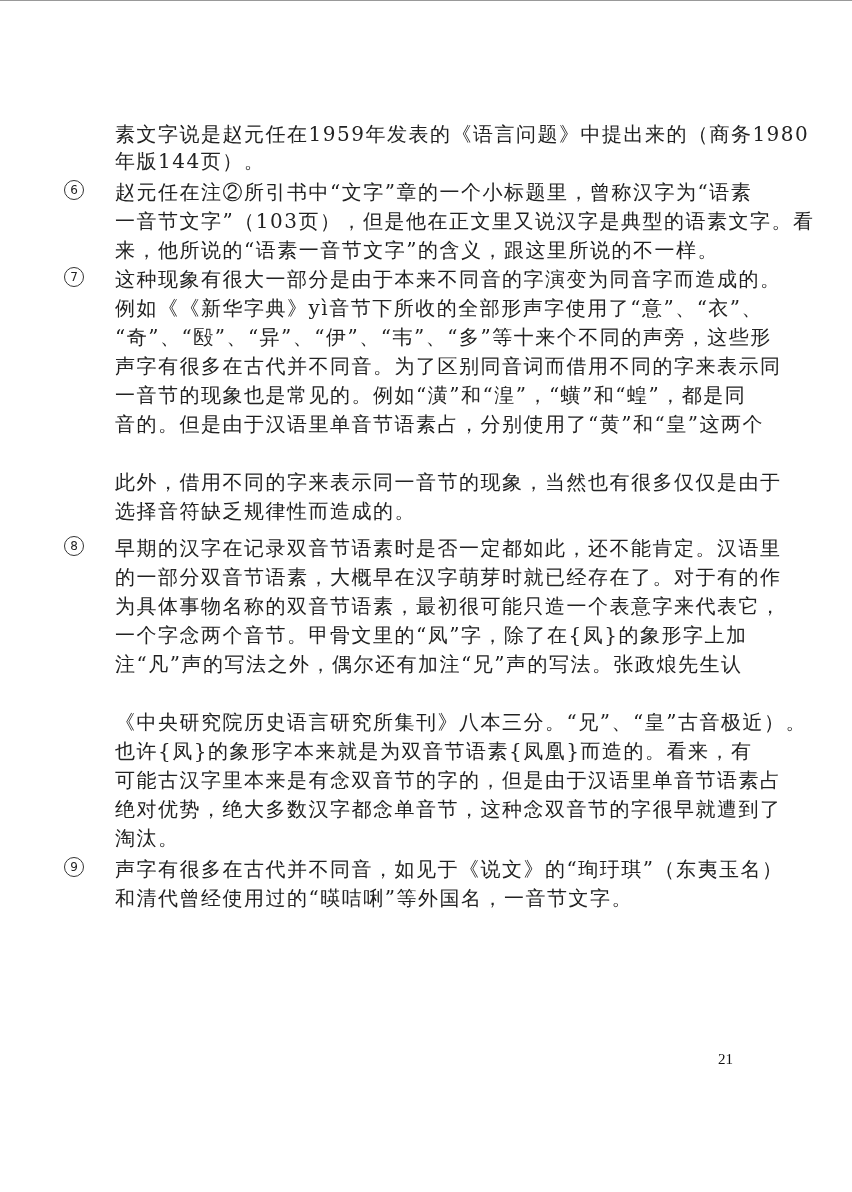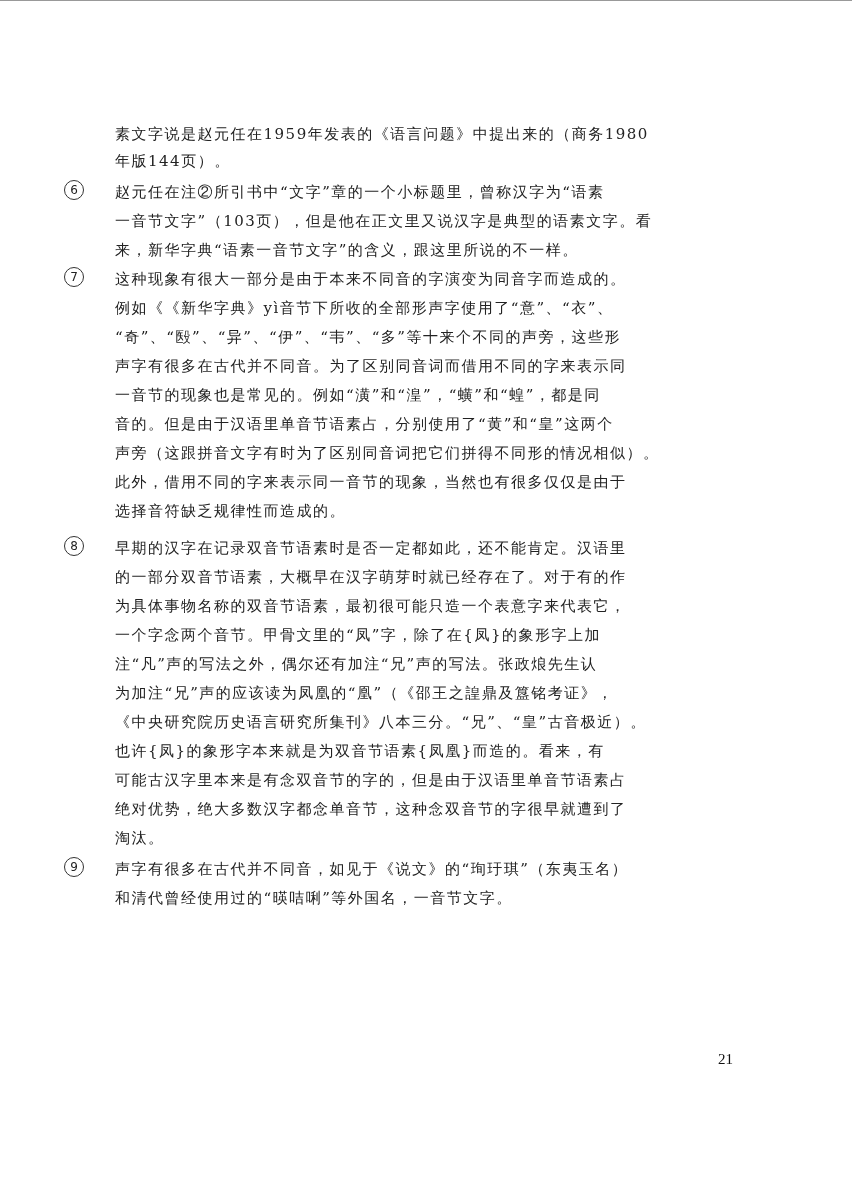--- a/index.html
+++ b/index.html
@@ -3,21 +3,21 @@
   <meta charset="utf-8">
   <style>
     html, body { margin: 0; padding: 0; background: #ffffff; }
     body {
       width: 852px; height: 1192px; position: relative; overflow: hidden;
       font-family: "DejaVu Serif", serif; color: #1a1a1a;
     }
     .top-rule { position: absolute; left: 0; top: 0; width: 852px; height: 1px; background: #999; }
     .page { position: absolute; left: 0; top: 0; width: 852px; height: 1192px; }
     .line {
-      position: absolute; left: 115px; font-size: 15px; letter-spacing: 1.5px;
+      position: absolute; left: 115px; font-size: 20px; letter-spacing: 1.5px;
       white-space: nowrap; line-height: 22px; color: #222;
     }
     .marker {
       position: absolute; left: 64px; width: 18px; height: 18px; border: 1.3px solid #333;
       border-radius: 50%; font-size: 12px; line-height: 18px; text-align: center; color: #222;
       font-family: "DejaVu Sans", sans-serif;
     }
     .page-number {
       position: absolute; left: 718px; top: 1051px; font-size: 15px; font-weight: normal;
       font-family: "Liberation Serif", serif; color: #111;
@@ -29,40 +29,38 @@
 <div class="top-rule"></div>
 
 <div class="page">
 
   <div class="line" style="top:123px">素文字说是赵元任在1959年发表的《语言问题》中提出来的（商务1980</div>
   <div class="line" style="top:150px">年版144页）。</div>
 
   <div class="marker" style="top:180px">6</div>
   <div class="line" style="top:181px">赵元任在注②所引书中“文字”章的一个小标题里，曾称汉字为“语素</div>
   <div class="line" style="top:210px">一音节文字”（103页），但是他在正文里又说汉字是典型的语素文字。看</div>
-  <div class="line" style="top:239px">来，新华字典“语素一音节文字”的含义，跟这里所说的不一样。</div>
+  <div class="line" style="top:239px">来，他所说的“语素一音节文字”的含义，跟这里所说的不一样。</div>
 
   <div class="marker" style="top:267px">7</div>
   <div class="line" style="top:268px">这种现象有很大一部分是由于本来不同音的字演变为同音字而造成的。</div>
   <div class="line" style="top:297px">例如《《新华字典》yì音节下所收的全部形声字使用了“意”、“衣”、</div>
   <div class="line" style="top:326px">“奇”、“殹”、“异”、“伊”、“韦”、“多”等十来个不同的声旁，这些形</div>
   <div class="line" style="top:384px">一音节的现象也是常见的。例如“潢”和“湟”，“蟥”和“蝗”，都是同</div>
   <div class="line" style="top:355px">声字有很多在古代并不同音。为了区别同音词而借用不同的字来表示同</div>
   <div class="line" style="top:413px">音的。但是由于汉语里单音节语素占，分别使用了“黄”和“皇”这两个</div>
-  <div class="line" style="top:442px">声旁（这跟拼音文字有时为了区别同音词把它们拼得不同形的情况相似）。</div>
   <div class="line" style="top:471px">此外，借用不同的字来表示同一音节的现象，当然也有很多仅仅是由于</div>
   <div class="line" style="top:500px">选择音符缺乏规律性而造成的。</div>
 
   <div class="marker" style="top:536px">8</div>
   <div class="line" style="top:537px">早期的汉字在记录双音节语素时是否一定都如此，还不能肯定。汉语里</div>
   <div class="line" style="top:566px">的一部分双音节语素，大概早在汉字萌芽时就已经存在了。对于有的作</div>
   <div class="line" style="top:595px">为具体事物名称的双音节语素，最初很可能只造一个表意字来代表它，</div>
   <div class="line" style="top:624px">一个字念两个音节。甲骨文里的“凤”字，除了在{凤}的象形字上加</div>
   <div class="line" style="top:653px">注“凡”声的写法之外，偶尔还有加注“兄”声的写法。张政烺先生认</div>
-  <div class="line" style="top:682px">为加注“兄”声的应该读为凤凰的“凰”（《邵王之諻鼎及簋铭考证》，</div>
   <div class="line" style="top:711px">《中央研究院历史语言研究所集刊》八本三分。“兄”、“皇”古音极近）。</div>
   <div class="line" style="top:740px">也许{凤}的象形字本来就是为双音节语素{凤凰}而造的。看来，有</div>
   <div class="line" style="top:769px">可能古汉字里本来是有念双音节的字的，但是由于汉语里单音节语素占</div>
   <div class="line" style="top:798px">绝对优势，绝大多数汉字都念单音节，这种念双音节的字很早就遭到了</div>
   <div class="line" style="top:827px">淘汰。</div>
 
   <div class="marker" style="top:857px">9</div>
   <div class="line" style="top:858px">声字有很多在古代并不同音，如见于《说文》的“珣玗琪”（东夷玉名）</div>
   <div class="line" style="top:887px">和清代曾经使用过的“暎咭唎”等外国名，一音节文字。</div>
 

